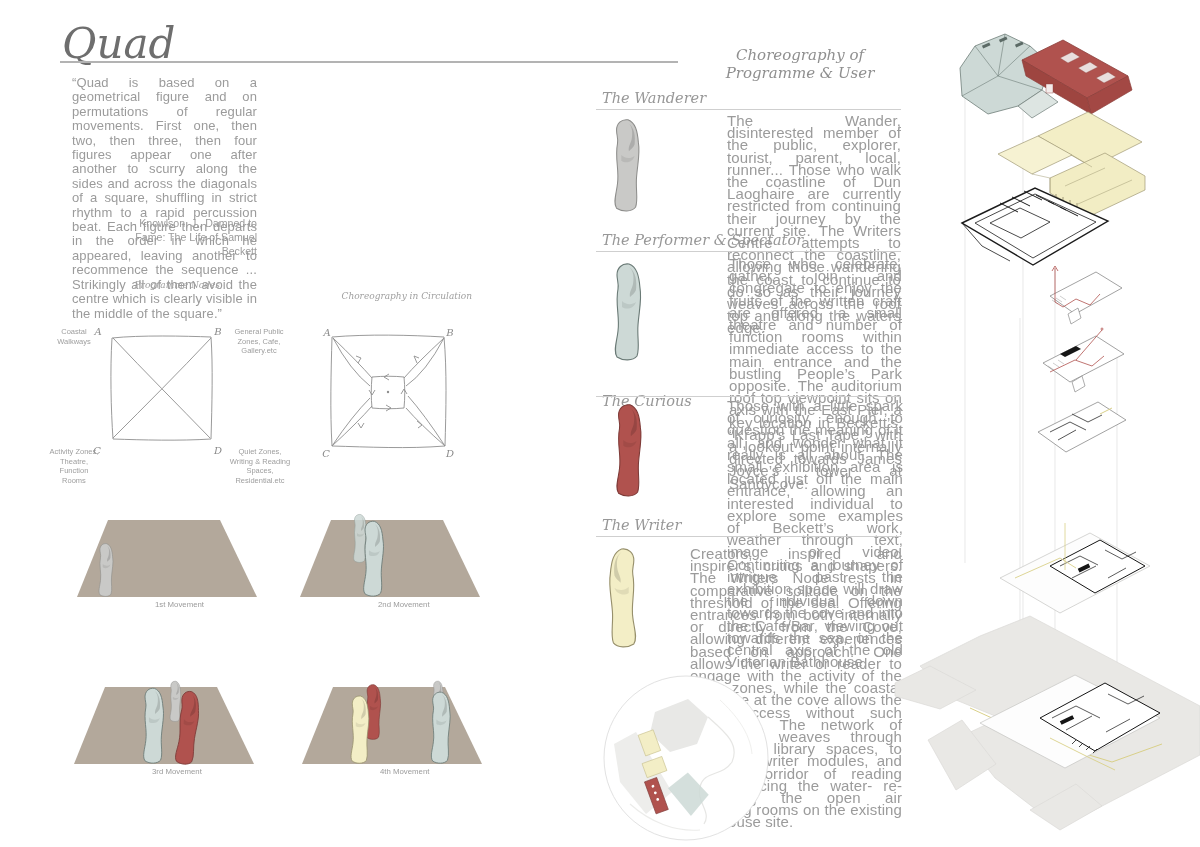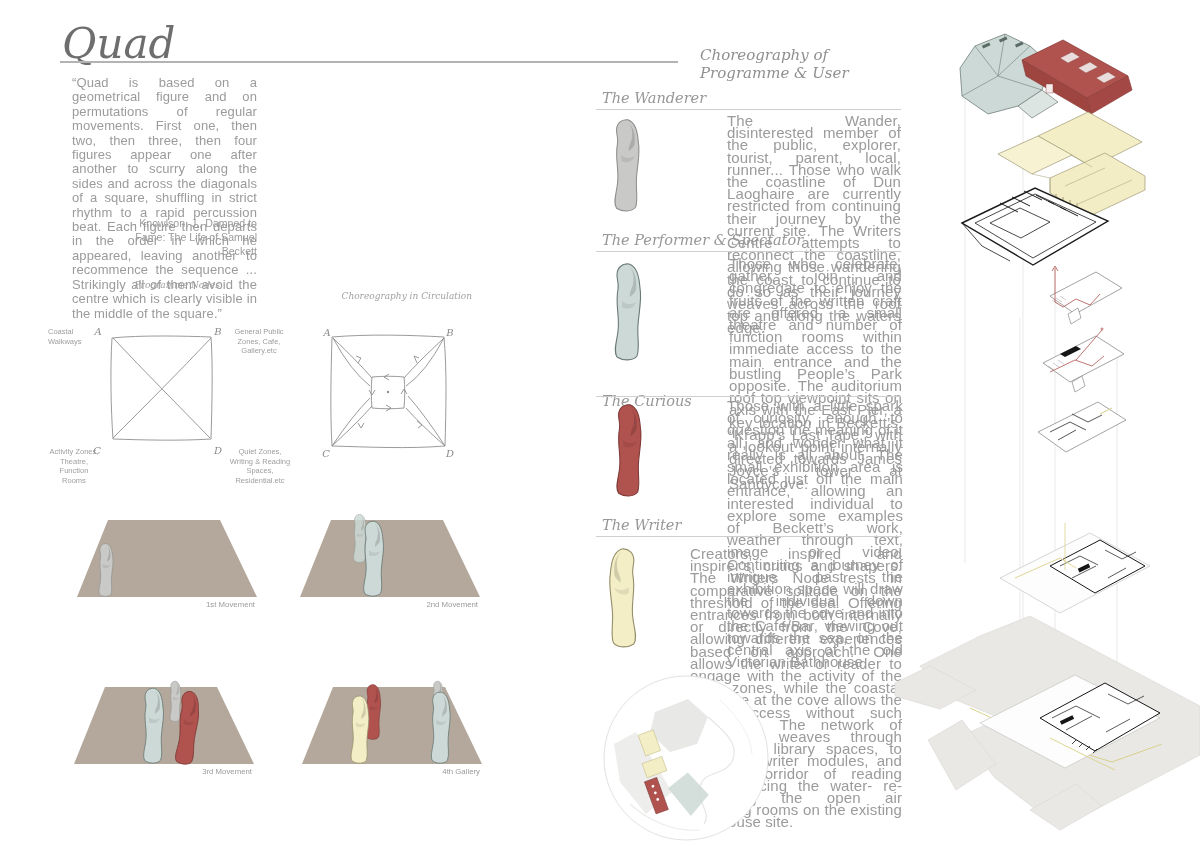--- a/index.html
+++ b/index.html
@@ -2,29 +2,29 @@
 <html><head>
 <meta charset="utf-8">
 <style>
   html,body{margin:0;padding:0;background:#fff;}
   body{width:1200px;height:847px;position:relative;overflow:hidden;
        font-family:"Liberation Sans",sans-serif;color:#9b9b9b;}
   .abs{position:absolute;}
   .serif-it{font-family:"DejaVu Serif",serif;font-style:italic;}
   .page-title{font-size:42px;color:#6e6e6e;line-height:44px;}
   .rule{background:#b3b3b3;height:2px;}
-  .hdr-right{font-size:15px;color:#8f8f8f;text-align:left;}
+  .hdr-right{font-size:15px;color:#8f8f8f;text-align:center;}
   .quote{font-size:13px;line-height:14.4px;text-align:justify;color:#9b9b9b;letter-spacing:.1px;}
   .attrib{font-size:10.6px;line-height:14px;text-align:right;color:#9b9b9b;}
   .diag-title{font-size:9px;color:#a0a0a0;text-align:right;}
   .corner-note{font-size:7.5px;line-height:9.5px;color:#9e9e9e;text-align:center;}
   .sec-title{font-size:14.5px;color:#979797;}
   .sec-rule{background:#cfcfcf;height:1px;}
   .sec-body{font-size:15px;line-height:12.2px;text-align:justify;color:#9b9b9b;letter-spacing:.1px;}
-  .mv-caption{font-size:7.8px;color:#9b9b9b;text-align:right;}
+  .mv-caption{font-size:7.8px;color:#9b9b9b;}
   .axon-caption{font-size:8.6px;line-height:11px;color:#9a9a9a;text-align:right;margin-top:40px;}
   svg{display:block;overflow:visible;}
 </style>
 </head>
 <body>
 
 <svg width="0" height="0">
   <defs>
     <g id="cloak-figure">
       <path d="M21,3 C14,2 9,7 9,14 C9,19 11,23 10,28 C7,43 12,56 10,70 C9,80 5,90 9,96 C15,100 25,100 29,95 C32,87 29,76 30,64 C31,50 34,38 32,27 C31,15 29,6 21,3 Z" stroke-width="1.1"></path>
@@ -50,21 +50,21 @@
     <path d="M33,18 C65,52 98,85 130,118"></path>
     <path d="M131,18 C99,52 66,85 33,118"></path>
   </g>
   <g class="serif-it" font-family="DejaVu Serif,serif" font-style="italic" font-size="10" fill="#8a8a8a">
     <text x="18" y="15" text-anchor="middle">A</text>
     <text x="138" y="15" text-anchor="middle">B</text>
     <text x="17" y="134" text-anchor="middle">C</text>
     <text x="138" y="134" text-anchor="middle">D</text>
   </g>
 </svg>
-<div class="abs corner-note" style="left:48px;top:327px;width:52px;text-align:left;">Coastal Walkways</div>
+<div class="abs corner-note" style="left:48px;top:327px;width:52px;text-align:center;">Coastal Walkways</div>
 <div class="abs corner-note" style="left:228px;top:327px;width:62px;">General Public Zones, Cafe, Gallery.etc</div>
 <div class="abs corner-note" style="left:48px;top:447px;width:52px;">Activity Zones, Theatre, Function Rooms</div>
 <div class="abs corner-note" style="left:228px;top:447px;width:64px;">Quiet Zones, Writing &amp; Reading Spaces, Residential.etc</div>
 
 <svg class="abs" style="left:320px;top:320px;" width="180" height="190" viewBox="0 0 180 190">
   <g stroke="#8e8e8e" stroke-width="0.9" fill="none">
     <path d="M12,17 C48,14 90,15 124,17 C127,50 126,90 125,126 C88,129 48,127 12,126 C10,92 11,52 12,17 Z"></path>
     <path d="M13,18 Q38,42 52,58"></path>
       <path d="M13,18 Q30,50 50,66"></path>
     <path d="M124,18 Q98,42 84,58"></path>
@@ -120,21 +120,21 @@
 </div>
 
 <div class="abs" style="left:300px;top:672px;width:185px;height:112px;">
   <svg width="185" height="105" viewBox="0 0 185 105">
     <polygon points="33,15 145,15 182,92 2,92" fill="#b3a89b"></polygon>
     <use href="#cloak-figure" transform="translate(130,8) scale(0.4)" stroke="#8d8d8b" fill="#c9c9c7"></use>
     <use href="#cloak-figure" transform="translate(62,11) scale(0.57)" stroke="#7d3a37" fill="#b0524e"></use>
     <use href="#cloak-figure" transform="translate(46,22) scale(0.7)" stroke="#97906c" fill="#f3eec6"></use>
     <use href="#cloak-figure" transform="translate(126,18) scale(0.74)" stroke="#6a7a76" fill="#cdd9d6"></use>
   </svg>
-  <div class="abs mv-caption" style="left:80px;top:95px;width:100px;">4th Gallery</div>
+  <div class="abs mv-caption" style="left:80px;top:95px;width:100px;">4th Movement</div>
 </div>
 
 <div class="abs serif-it sec-title" style="left:602px;top:90px;text-align:center;">The Wanderer</div>
 <div class="abs sec-rule" style="left:596px;top:109px;width:305px;"></div>
 <svg class="abs" style="left:606px;top:116px;" width="44" height="100" viewBox="0 0 44 100">
   <use href="#cloak-figure" transform="translate(2,1) scale(0.95)" stroke="#8d8d8b" fill="#c9c9c7"></use>
 </svg>
 <div class="abs sec-body" style="left:727px;top:115px;width:174px;">The Wander, disinterested member of the public, explorer, tourist, parent, local, runner... Those who walk the coastline of Dun Laoghaire are currently restricted from continuing their journey by the current site. The Writers Centre attempts to reconnect the coastline, allowing those wandering the coast to continue to do so as their journey weaves across the roof top and along the waters edge.</div>
 
 <div class="abs serif-it sec-title" style="left:602px;top:232px;">The Performer &amp; Spectator</div>

